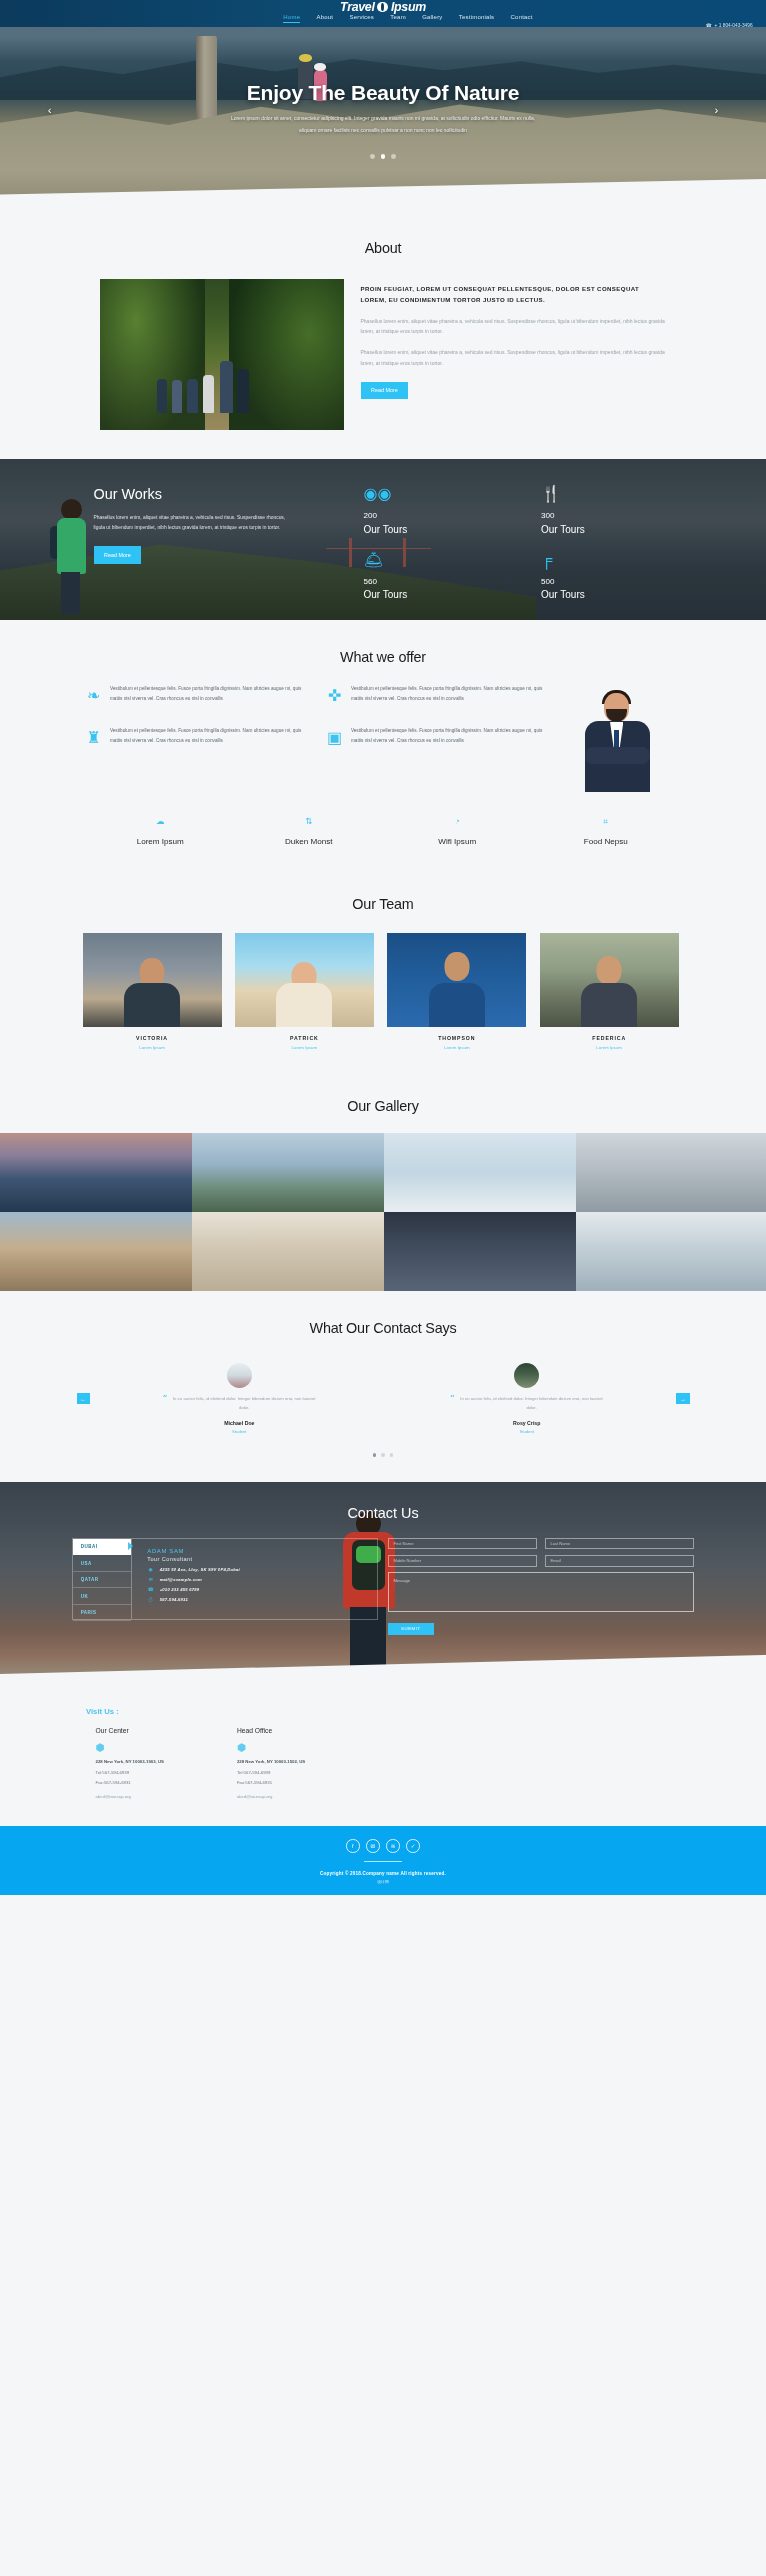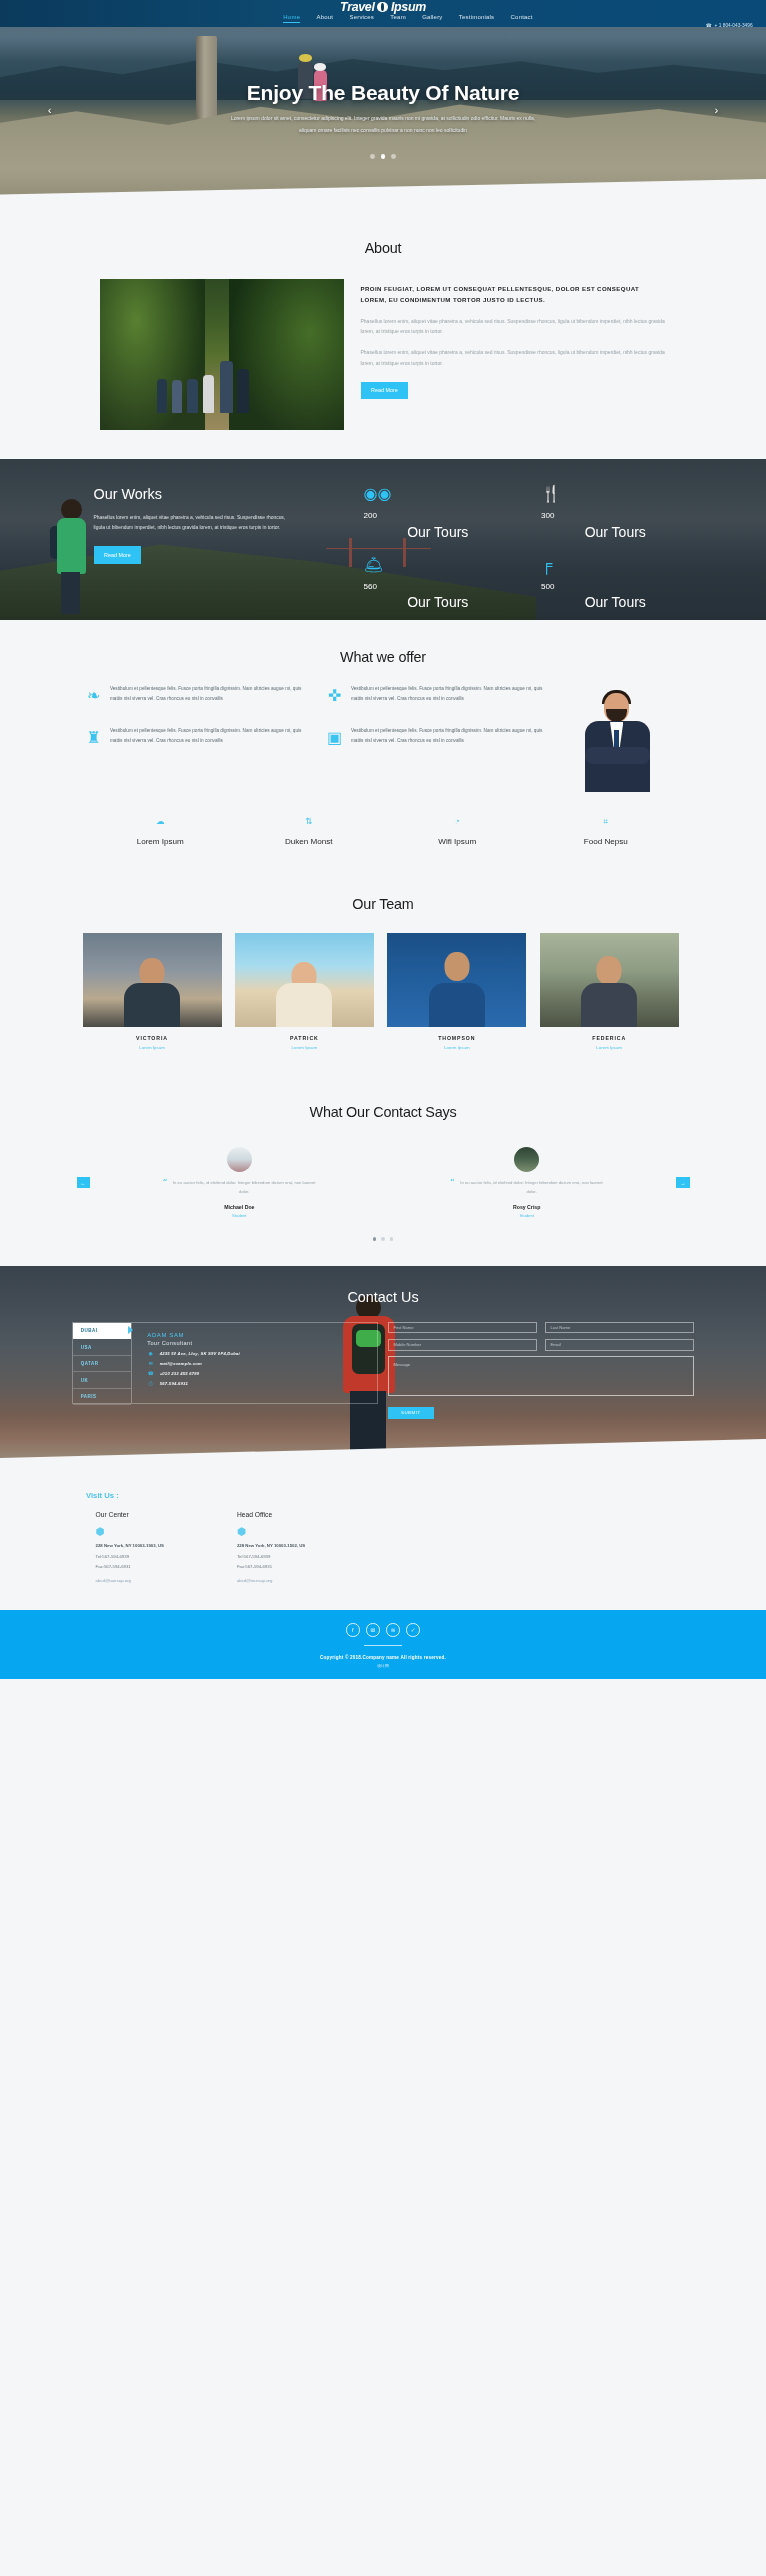--- a/index.html
+++ b/index.html
@@ -104,21 +104,21 @@
   .wp-body{position:absolute;left:3.8px;top:19px;width:29px;height:56px;background:#34a867;border-radius:7.7px 7.7px 2.9px 2.9px;}
   .wp-pack{position:absolute;left:-2.9px;top:27px;width:13.4px;height:33px;background:#1e2d3a;border-radius:4.8px;}
   .wp-legs{position:absolute;left:7.7px;top:73px;width:19px;height:42px;background:#23303b;}
   .works-inner { position:relative; z-index:5; width:613px; margin:0 auto; padding-top:27px; display:flex; }
   .works-left { width:287px; padding-left:17px; }
   .works-h { font-size:14.4px; color:#fff; font-weight:400; }
   .works-p { margin-top:10.5px; font-size:4.9px; line-height:2.1; color:#dfe5e8; width:192px; }
   .works-right { flex:1; display:grid; grid-template-columns:1fr 1fr; gap:19px 29px; padding-top:1.9px; }
   .stat-ic { color:#2fc3f5; height:15.3px; display:flex; align-items:flex-end; }
   .stat-n { font-size:8.1px; color:#fff; margin-top:7.7px; font-weight:500; }
-  .stat-l { font-size:14px; color:#fff; margin-top:3.8px;text-align:center; }
+  .stat-l { font-size:10px; color:#fff; margin-top:3.8px; }
 
   
   .offer { background:#f4f6f7; padding:29px 0 25px; position:relative; }
   .offer-inner { width:594px; margin:19px auto 0; display:flex; gap:21px; position:relative; }
   .offer-col { width:220px; display:flex; flex-direction:column; gap:21px; }
   .offer-item { display:flex; gap:8.6px; }
   .offer-ic { width:15.3px; flex:none; color:#3cc3f0; display:flex; justify-content:center; padding-top:1.9px;}
   .offer-tx { font-size:4.7px; line-height:2.05; color:#5d6a72; }
   .offer-man { width:105px; height:103px; position:relative; align-self:flex-start; margin-top:3.8px;}
   .man-head{position:absolute;left:36px;top:5.7px;width:25px;height:29px;border-radius:46% 46% 44% 44%;background:#d9a17c;}
@@ -434,20 +434,33 @@
         <div class="team-ph tp4">
           <div class="tface tf-h" style="top:23px;background:#cc9a73"></div>
           <div class="tf-b" style="background:#3b4250"></div>
         </div>
         <div class="team-name">FEDERICA</div>
         <div class="team-role">Lorem Ipsum</div>
       </div>
     </div>
   </div>
 
+  <div class="gallery">
+    <div class="sec-title">Our Gallery</div>
+    <div class="gal-grid">
+      <div class="gal-cell g1"></div>
+      <div class="gal-cell g2"></div>
+      <div class="gal-cell g3"></div>
+      <div class="gal-cell g4"></div>
+      <div class="gal-cell g5"></div>
+      <div class="gal-cell g6"></div>
+      <div class="gal-cell g7"></div>
+      <div class="gal-cell g8"></div>
+    </div>
+  </div>
 
   <div class="testi">
     <div class="sec-title">What Our Contact Says</div>
     <div class="testi-wrap">
       <div class="tnav">←</div>
       <div class="testi-card">
         <div class="tavatar ta1"></div>
         <div class="tquote-row">
           <div class="tq">“</div>
           <div class="ttext">In eu auctor felis, id eleifend dolor. Integer bibendum dictum erat, non laoreet dolor.</div>

